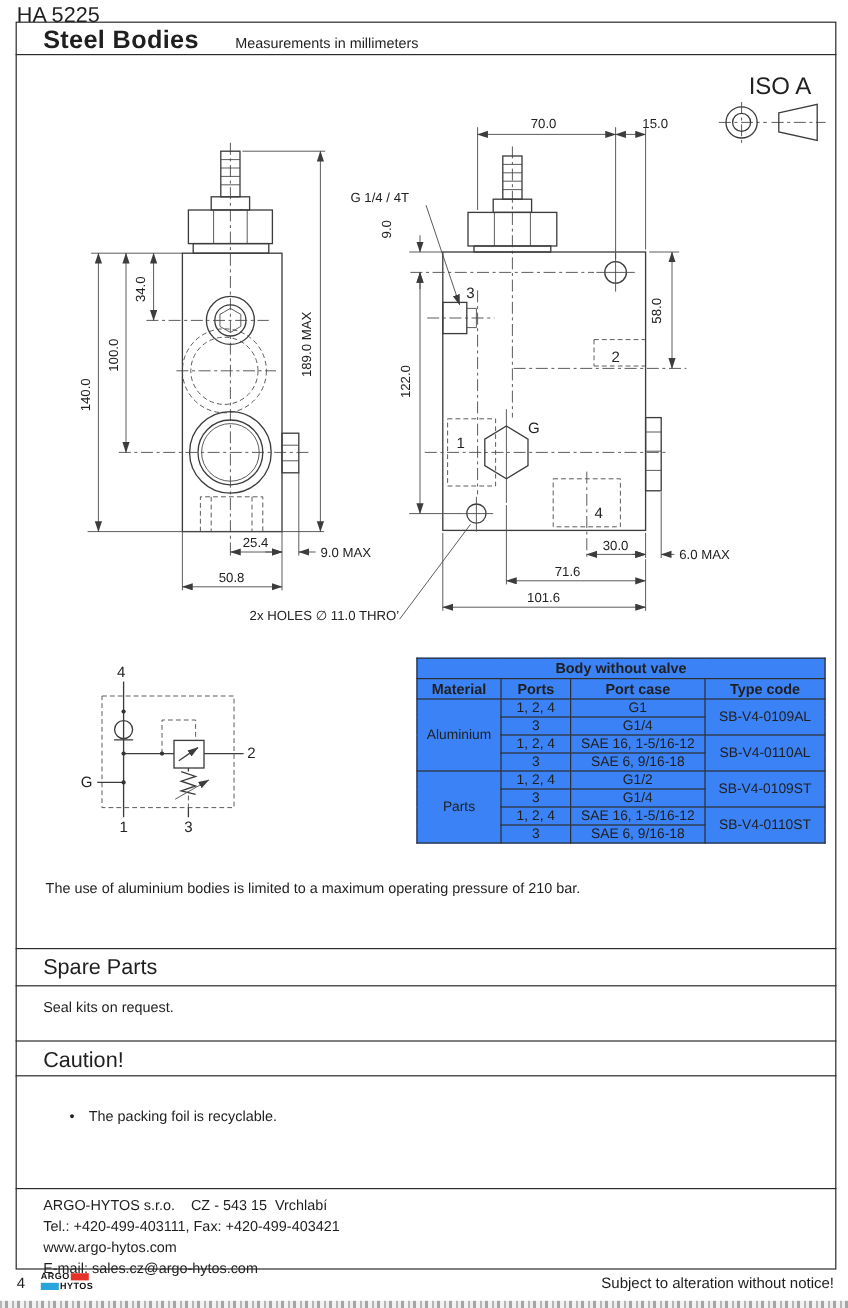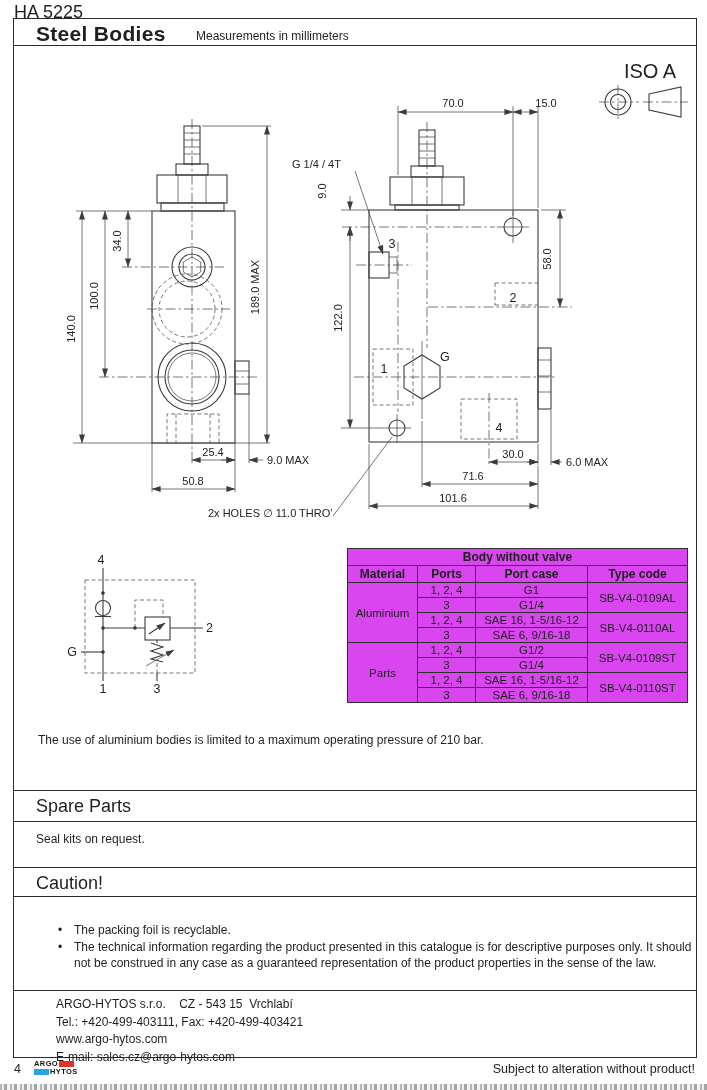--- a/index.html
+++ b/index.html
@@ -15,33 +15,33 @@
   svg text{font-family:"Liberation Sans","DejaVu Sans",sans-serif;fill:#222;}
   .dimt{font-size:11px;}
   .portt{font-size:12.5px;}
   .isot{font-size:20px;}
   .ln{stroke:#3c3c3c;stroke-width:1.1;fill:none;}
   .tn{stroke:#4a4a4a;stroke-width:.75;fill:none;}
   .dsh{stroke-dasharray:4 2.6;}
   .cln{stroke-dasharray:10 3 2.5 3;}
   .dot{fill:#333;stroke:none;}
   .body-table{left:347px;top:548px;width:340px;border-collapse:collapse;table-layout:fixed;
-              background:#d946ef;font-size:11.5px;text-align:center;}
+              background:#3b82f6;font-size:11.5px;text-align:center;}
   .body-table td,.body-table th{border:1px solid #2e2e2e;padding:0 2px;line-height:12px;height:14px;overflow:hidden;}
   .body-table tr.hrow{height:17px;}
   .body-table .tt,.body-table th{font-weight:bold;font-size:12px;}
   .body-table{border:1.6px solid #2b2b2b;}
   .note{left:38px;top:733px;font-size:12px;}
   .sec-head{left:36px;font-size:18px;font-weight:normal;}
   .seal{left:36px;top:832px;font-size:12px;}
   .caution-list{left:38px;top:906px;width:648px;font-size:12px;line-height:16.5px;
                 list-style:none;margin:16px;padding:0;}
   .caution-list li{position:relative;padding-left:20px;}
   .caution-list li::before{content:"•";position:absolute;left:4px;}
-  .contact{left:36px;top:996px;font-size:12px;line-height:17.5px;margin-left:20px;}
+  .contact{left:36px;top:996px;font-size:12px;line-height:17.5px;}
   .contact div{white-space:pre;}
   .pageno{left:14px;top:1062px;font-size:12.5px;}
   .logo{left:34px;top:1060px;width:46px;}
   .lrow{display:flex;align-items:center;height:8px;}
   .ltxt{font-size:7.5px;font-weight:bold;letter-spacing:.4px;color:#111;line-height:8px;text-align:right;}
   .lred{width:15px;height:6.5px;background:#e53228;display:inline-block;margin-left:1px;}
   .lblue{width:15px;height:6.5px;background:#2aa5dc;display:inline-block;margin-right:1px;}
   .alteration{right:12px;top:1062px;font-size:12.5px;}
   .bleed{left:0;top:1084px;width:707px;height:6px;filter:blur(.6px);
          background:repeating-linear-gradient(90deg,#b5b5b5 0 2px,#eee 2px 4px,#a5a5a5 4px 7px,#f2f2f2 7px 10px);}
@@ -311,21 +311,20 @@
 <div class="abs hr" style="top:790px"></div>
 <div class="abs sec-head" style="top:796px">Spare Parts</div>
 <div class="abs hr" style="top:821px"></div>
 <div class="abs seal">Seal kits on request.</div>
 
 <div class="abs hr" style="top:867px"></div>
 <div class="abs sec-head" style="top:873px">Caution!</div>
 <div class="abs hr" style="top:896px"></div>
 <ul class="abs caution-list">
   <li>The packing foil is recyclable.</li>
-  <li>The technical information regarding the product presented in this catalogue is for descriptive purposes only. It should not be construed in any case as a guaranteed representation of the product properties in the sense of the law.</li>
 </ul>
 
 <div class="abs hr" style="top:990px"></div>
 <div class="abs contact">
   <div>ARGO-HYTOS s.r.o.    CZ - 543 15  Vrchlabí</div>
   <div>Tel.: +420-499-403111, Fax: +420-499-403421</div>
   <div>www.argo-hytos.com</div>
   <div>E-mail: sales.cz@argo-hytos.com</div>
 </div>
 
@@ -333,14 +332,14 @@
 <div class="abs logo">
   <div class="lrow">
     <span class="ltxt">ARGO</span>
     <span class="lred"></span>
   </div>
   <div class="lrow">
     <span class="lblue"></span>
     <span class="ltxt">HYTOS</span>
   </div>
 </div>
-<div class="abs alteration">Subject to alteration without product!</div>
+<div class="abs alteration">Subject to alteration without notice!</div>
 <div class="abs bleed"></div>
 
 </body></html>

